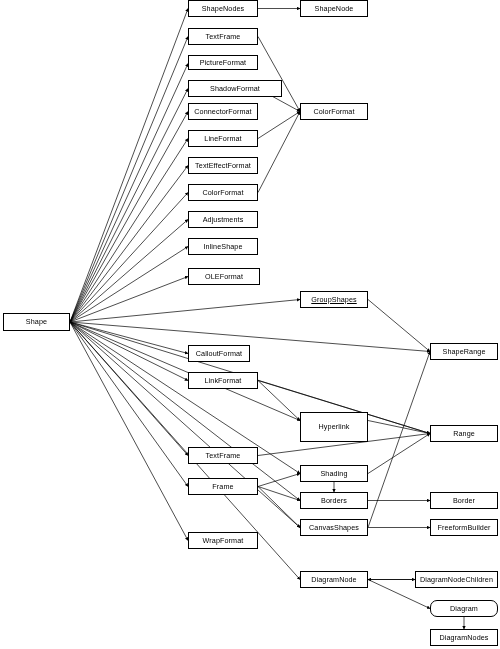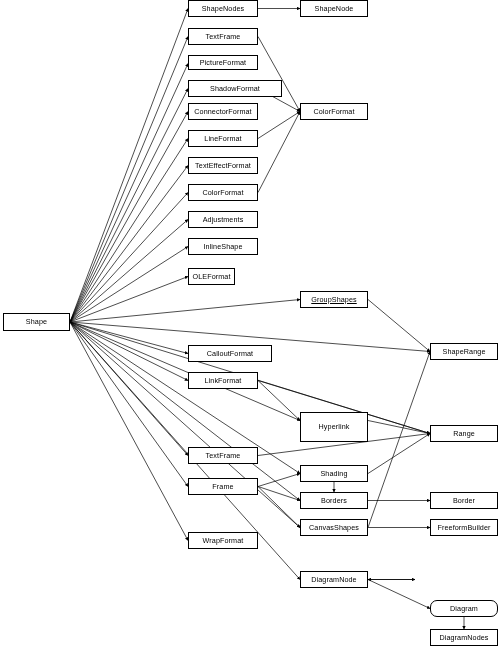--- a/index.html
+++ b/index.html
@@ -144,30 +144,30 @@
       </div>
       <div class="node" style="left: 188px; top: 184px; width: 70px; height: 17px;">
         <span class="node-label">ColorFormat</span>
       </div>
       <div class="node" style="left: 188px; top: 211px; width: 70px; height: 17px;">
         <span class="node-label">Adjustments</span>
       </div>
       <div class="node" style="left: 188px; top: 238px; width: 70px; height: 17px;">
         <span class="node-label">InlineShape</span>
       </div>
-      <div class="node" style="left: 188px; top: 268px; width: 47px; height: 17px;">
+      <div class="node" style="left: 188px; top: 268px; width: 72px; height: 17px;">
         <span class="node-label">OLEFormat</span>
       </div>
       <div class="node" style="left: 300px; top: 103px; width: 68px; height: 17px;">
         <span class="node-label">ColorFormat</span>
       </div>
       <div class="node" style="left: 300px; top: 291px; width: 68px; height: 17px; text-decoration: underline;">
         <span class="node-label">GroupShapes</span>
       </div>
-      <div class="node" style="left: 188px; top: 345px; width: 84px; height: 17px;">
+      <div class="node" style="left: 188px; top: 345px; width: 62px; height: 17px;">
         <span class="node-label">CalloutFormat</span>
       </div>
       <div class="node" style="left: 188px; top: 372px; width: 70px; height: 17px;">
         <span class="node-label">LinkFormat</span>
       </div>
       <div class="node" style="left: 300px; top: 412px; width: 68px; height: 30px;">
         <span class="node-label">Hyperlink</span>
       </div>
       <div class="node" style="left: 188px; top: 447px; width: 70px; height: 17px;">
         <span class="node-label">TextFrame</span>
@@ -194,20 +194,23 @@
         <span class="node-label">Range</span>
       </div>
       <div class="node" style="left: 430px; top: 492px; width: 68px; height: 17px;">
         <span class="node-label">Border</span>
       </div>
       <div class="node" style="left: 430px; top: 519px; width: 68px; height: 17px;">
         <span class="node-label">FreeformBuilder</span>
       </div>
       <div class="node" style="left: 300px; top: 571px; width: 68px; height: 17px;">
         <span class="node-label">DiagramNode</span>
+      </div>
+      <div class="node" style="left: 415px; top: 571px; width: 83px; height: 17px;">
+        <span class="node-label">DiagramNodeChildren</span>
       </div>
       <div class="node" style="left: 430px; top: 600px; width: 68px; height: 17px; border-radius: 7px;">
         <span class="node-label">Diagram</span>
       </div>
       <div class="node" style="left: 430px; top: 629px; width: 68px; height: 17px;">
         <span class="node-label">DiagramNodes</span>
       </div>
     </div>
 </div>
 

